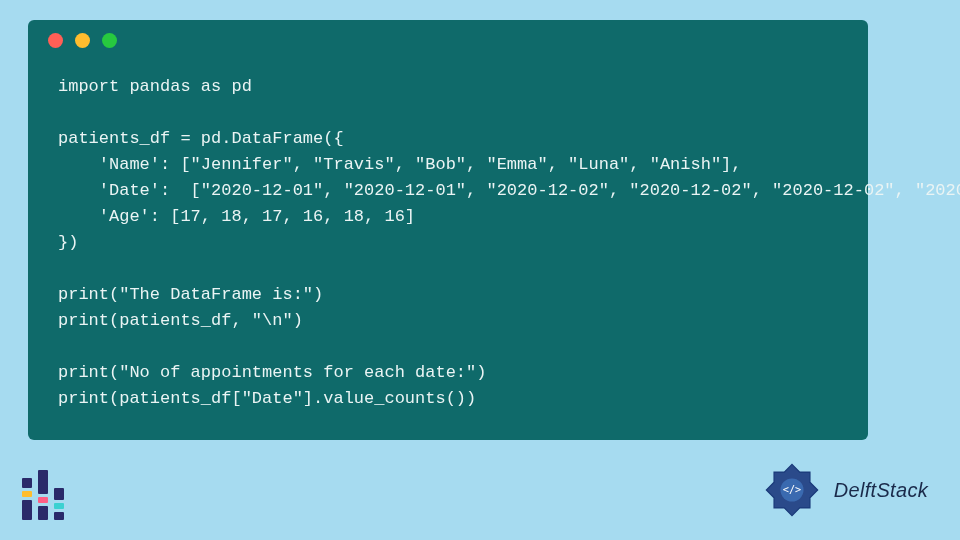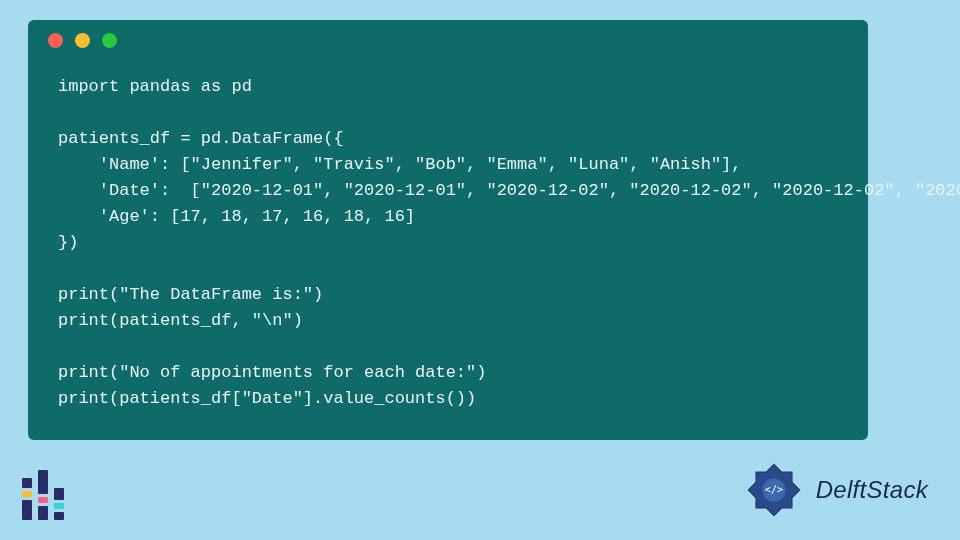--- a/index.html
+++ b/index.html
@@ -63,21 +63,21 @@
   .seg { width: 100%; border-radius: 1px; }
   .brand {
     position: absolute;
     right: 32px;
     bottom: 18px;
     display: flex;
     align-items: center;
     gap: 10px;
   }
   .brand-name {
-    font-size: 24px;
+    font-size: 20px;
     font-weight: 500;
     color: #1a2a4a;
     font-style: italic;
     letter-spacing: 0.3px;
   }
   .brand-icon {
     width: 64px;
     height: 64px;
     position: relative;
   }

